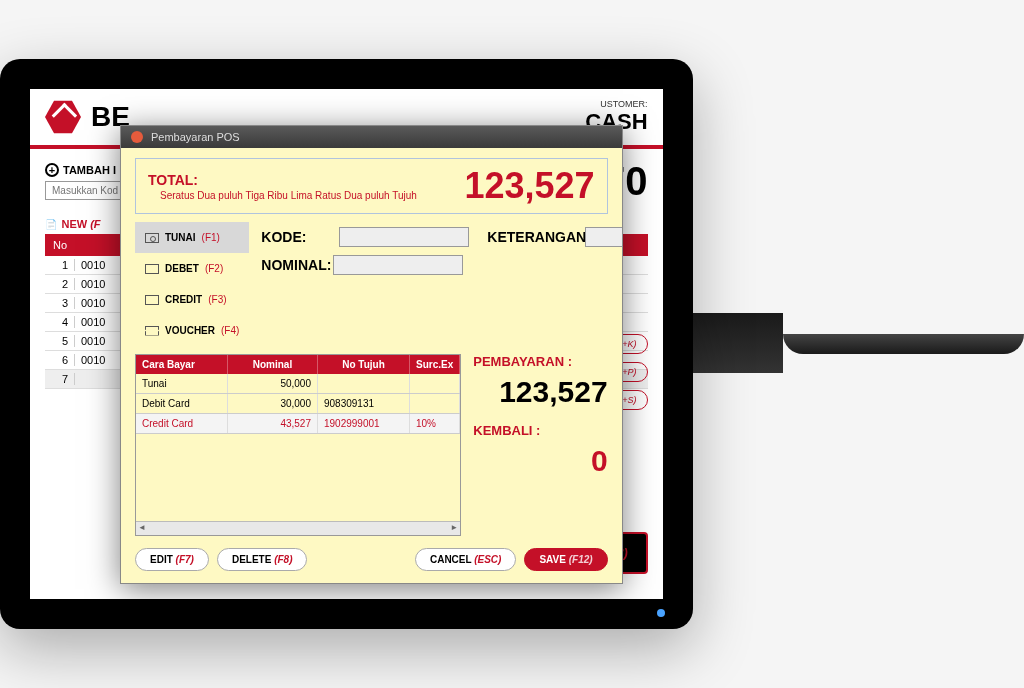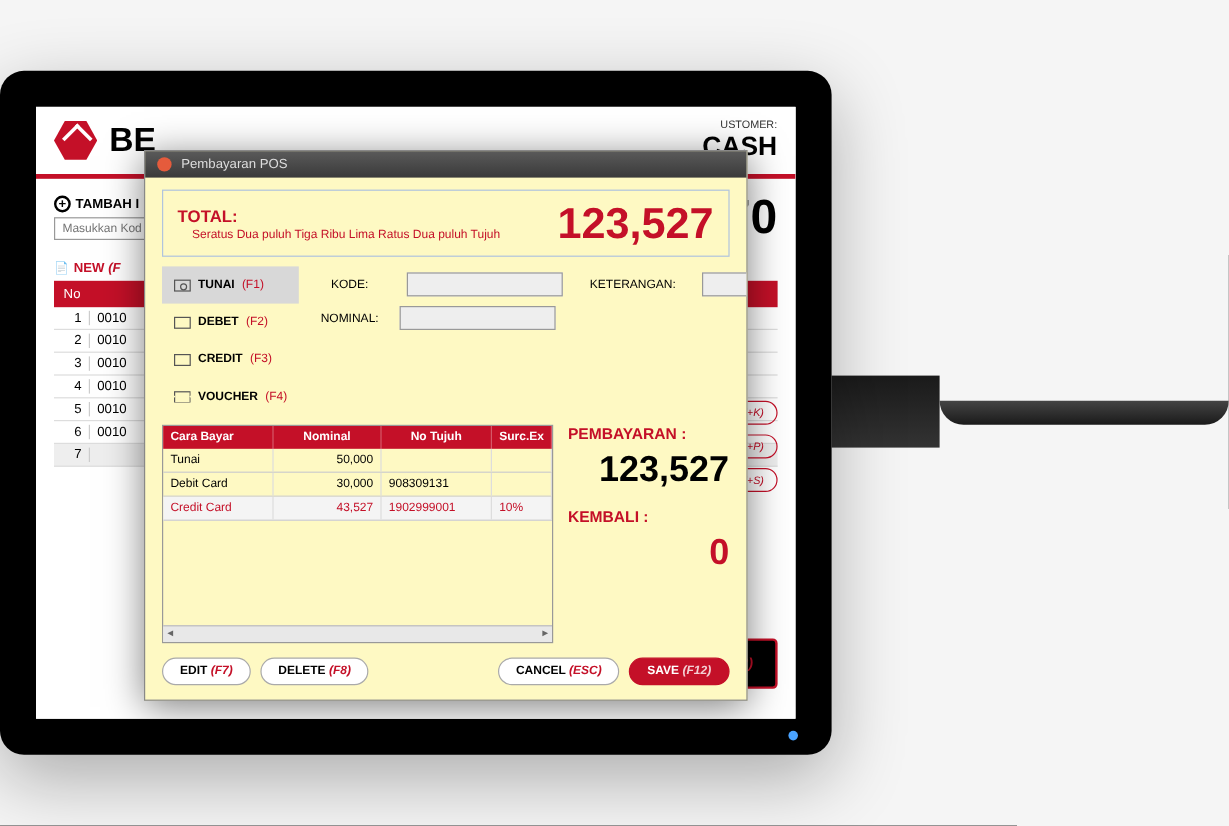--- a/index.html
+++ b/index.html
@@ -49,21 +49,21 @@
 .mid{display:flex;gap:0;min-height:120px}
 .pay-tabs{width:140px;display:flex;flex-direction:column}
 .pay-tab{padding:10px 10px;font-size:10px;font-weight:bold;display:flex;align-items:center;gap:6px;cursor:pointer}
 .pay-tab.active{background:#d8d8d8}
 .pay-tab .sc{color:#c41028;font-weight:normal}
 .pay-icon{width:14px;height:10px;border:1.5px solid #555;display:inline-block;position:relative}
 .pay-icon.cash::after{content:"";position:absolute;width:4px;height:4px;border:1px solid #555;border-radius:50%;top:2px;left:4px}
 .pay-icon.voucher{width:14px;height:10px;clip-path:polygon(0 0,100% 0,100% 40%,90% 50%,100% 60%,100% 100%,0 100%,0 60%,10% 50%,0 40%)}
 .form-area{flex:1;padding:5px 12px}
 .form-row{display:flex;align-items:center;gap:12px;margin-bottom:8px}
-.form-row label{font-size:10px;font-weight:normal;width:60px;text-align:center}
+.form-row label{font-size:14px;font-weight:bold;width:60px;text-align:left}
 .finput{border:1px solid #999;background:#eee;height:20px;width:130px}
 .form-row.two{gap:18px}
 .lower{display:flex;gap:12px;flex:1;min-height:0}
 .pay-grid{flex:1;border:1px solid #999;display:flex;flex-direction:column;min-height:0}
 .grid-head{background:#c41028;color:#fff;display:flex;font-size:10px;font-weight:bold}
 .grid-head>div,.grid-row>div{padding:4px 6px;border-right:1px solid rgba(255,255,255,.3)}
 .c1{width:92px}.c2{width:90px;text-align:right}.c3{width:92px}.c4{flex:1}
 .grid-body{flex:1;overflow:auto;font-size:10px}
 .grid-row{display:flex;border-bottom:1px solid #ccc}
 .grid-row>div{border-right:1px solid #ddd}

